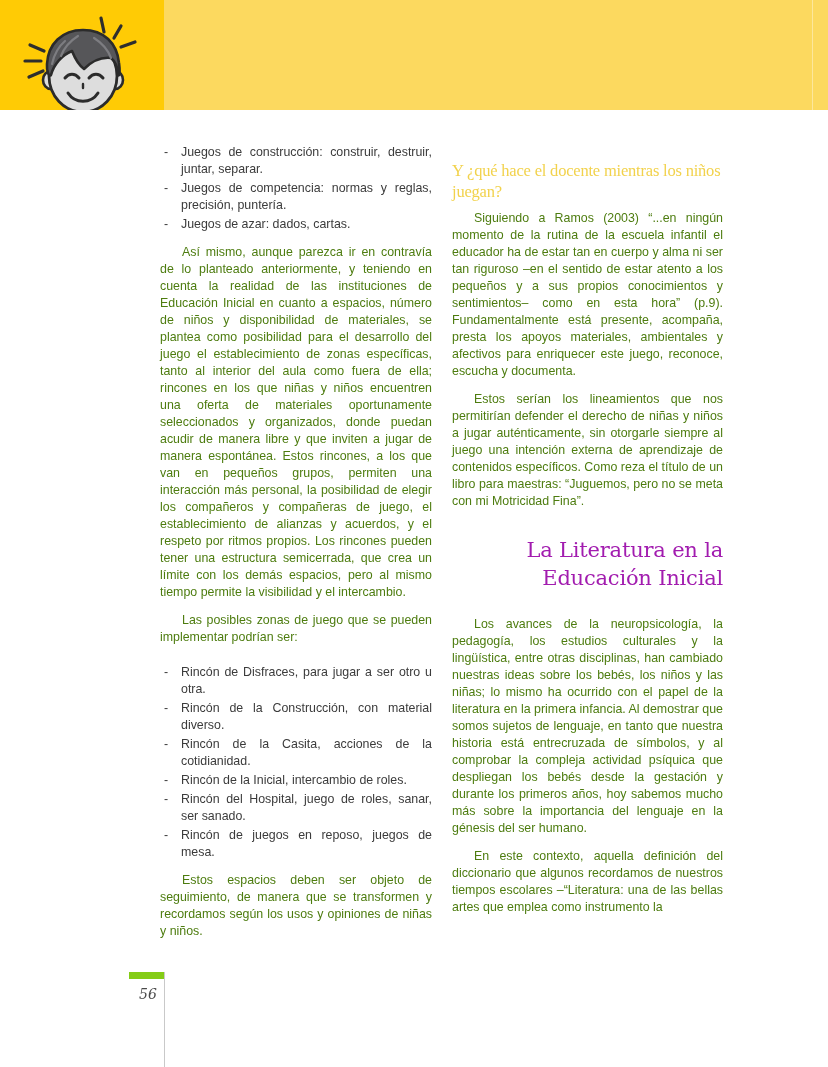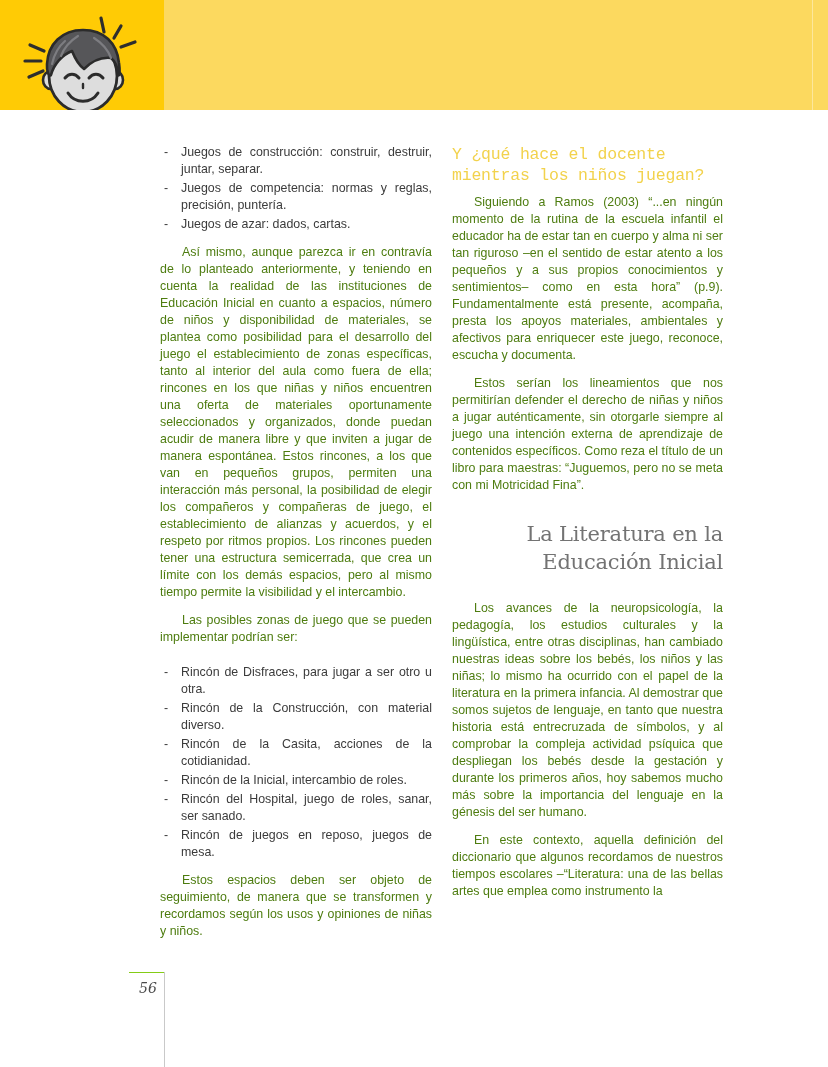--- a/index.html
+++ b/index.html
@@ -102,49 +102,49 @@
   }
   ul.dashlist li .dash {
     position: absolute;
     left: 4px;
     top: 0;
     color: #3b3b3b;
   }
 
   
   h2.gold-head {
-    margin: 0 0 8px 0;
-    font-family: Liberation Mono, monospace;
+    margin: 16px 0 8px 0;
+    font-family: Liberation Serif, serif;
     font-size: 16.5px;
     line-height: 21px;
     font-weight: normal;
     color: #F2D24C;
     letter-spacing: -0.2px;
   }
   h2.gold-head.second { margin-top: 4px; margin-bottom: 7px; }
 
   h1.section-title {
     margin: 26px 0 24px 0;
     font-family: "DejaVu Serif", serif;
     font-size: 21px;
     line-height: 28px;
     font-weight: normal;
-    color: #737373;
+    color: #a21caf;
     text-align: right;
     letter-spacing: -0.2px;
   }
 
   
   .folio-box {
     position: absolute;
     left: 129px;
     top: 972px;
     width: 36px;
     height: 33px;
-    border-top: 1px solid #84cc16;
+    border-top: 7px solid #84cc16;
     border-right: 1px solid #c9c9c9;
     box-sizing: border-box;
     text-align: right;
   }
   .folio-num {
     position: absolute;
     left: 10px;
     top: 7px;
     font-family: "DejaVu Serif", serif;
     font-style: italic;

